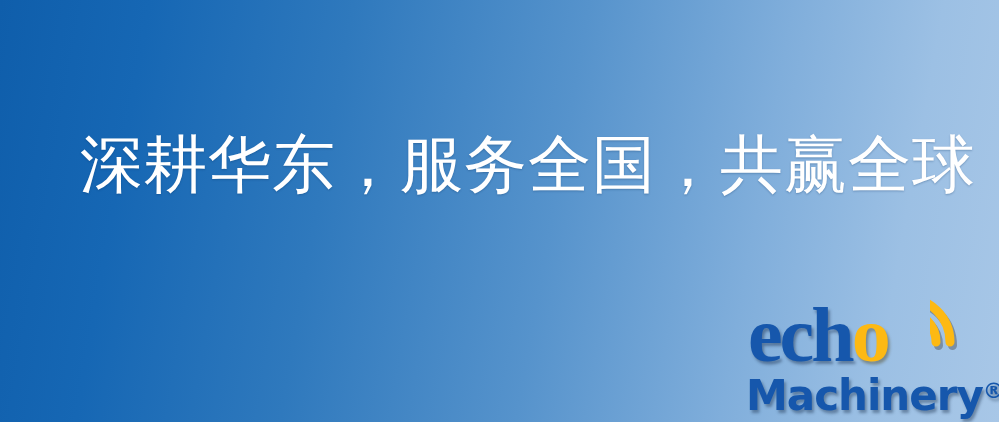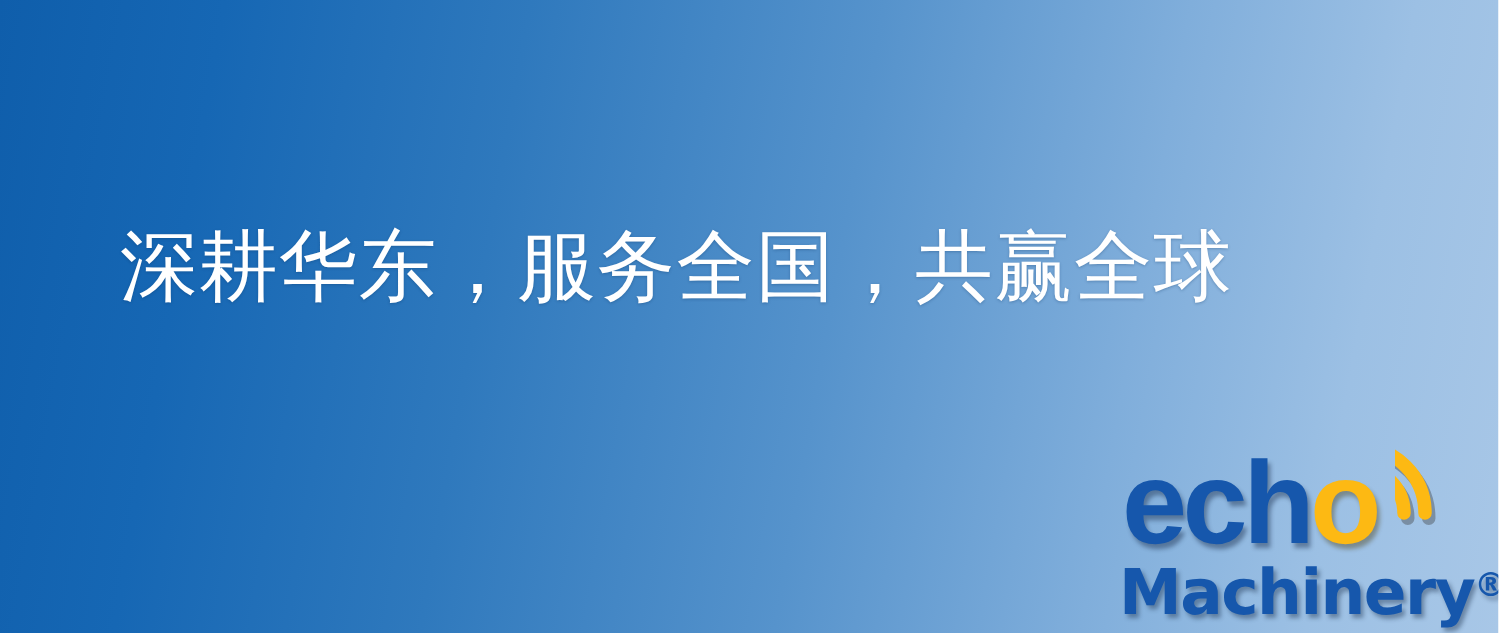--- a/index.html
+++ b/index.html
@@ -21,23 +21,23 @@
         #5693cc 55%,
         #80aedb 74%,
         #9cc0e4 88%,
         #a8c7e7 100%);
   }
 
   
   #headline {
     position: absolute;
     left: 80px;
-    top: 152px;
+    top: 132px;
     font-family: "Liberation Serif", "DejaVu Serif", serif;
-    font-size: 52px;
+    font-size: 63px;
     line-height: 1.05;
     color: #ffffff;
     letter-spacing: 1px;
     white-space: nowrap;
     text-shadow: 0 1px 2px rgba(10,50,95,0.30);
   }
 
   
   #subtitle {
     position: absolute;
@@ -57,21 +57,21 @@
     position: absolute;
     left: 744px;
     top: 296px;
     width: 255px;
     height: 126px;
   }
   .logo-echo {
     position: absolute;
     left: 4px;
     top: 0px;
-    font-family: Liberation Sans, sans-serif;
+    font-family: Liberation Serif, serif;
     font-size: 78px;
     font-weight: bold;
     line-height: 78px;
     letter-spacing: -3px;
     color: #1657ac;
     text-shadow: 2px 3px 3px rgba(25,45,75,0.45);
     white-space: nowrap;
   }
   .logo-echo .o-gold {
     color: #fdb913;

